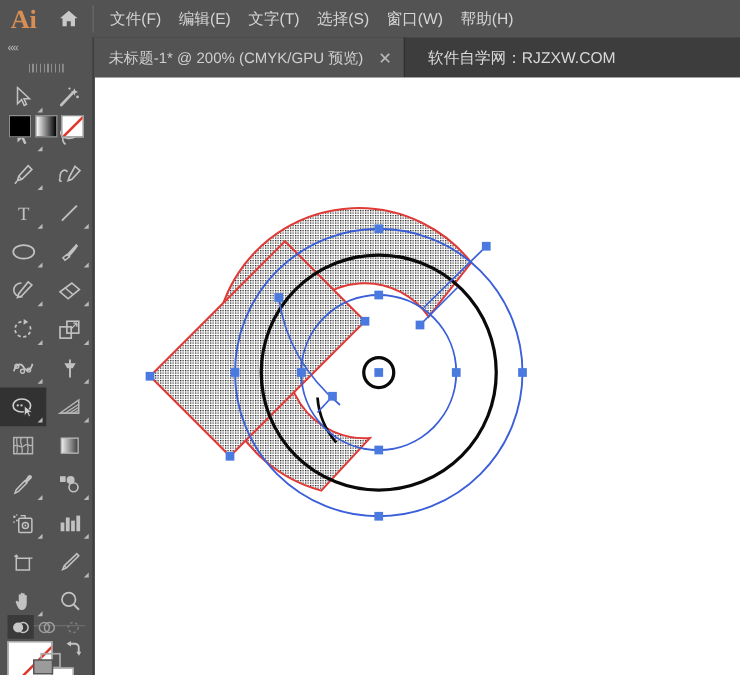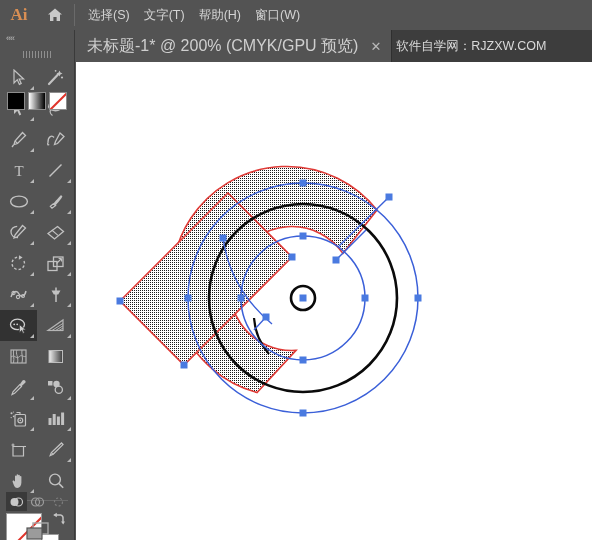--- a/index.html
+++ b/index.html
@@ -20,21 +20,21 @@
   #menubar {
     position: absolute; left: 0; top: 0;
     width: 592px; height: 30px;
     background: #535353;
     display: flex; align-items: center;
   }
   #ai-logo {
     width: 38px; height: 30px;
     display: flex; align-items: center; justify-content: center;
     color: #d98f54;
-    font-size: 17px;
+    font-size: 21px;
     font-weight: bold;
     font-family: "Liberation Serif", serif;
     letter-spacing: 0px;
   }
   #home-btn {
     width: 34px; height: 30px;
     display: flex; align-items: center; justify-content: center;
   }
   #menu-div {
     width: 1px; height: 22px; background: #6a6a6a; margin: 0 6px 0 2px;
@@ -55,31 +55,31 @@
     display: flex; align-items: stretch;
   }
   #doc-tab {
     background: #535353;
     display: flex; align-items: center;
     padding: 0 0 0 12px;
     height: 32px;
     border-right: 1px solid #2f2f2f;
   }
   #doc-tab-label {
-    color: #cfcfcf; font-size: 16px; white-space: nowrap;
+    color: #cfcfcf; font-size: 12px; white-space: nowrap;
   }
   #doc-tab-close {
     color: #b9b9b9; font-size: 13px;
     padding: 0 10px 0 12px;
     line-height: 1;
     cursor: pointer;
   }
   #site-label {
     display: flex; align-items: center;
-    padding-left: 4px;
+    padding-left: 18px;
     color: #d9d9d9; font-size: 12.5px; white-space: nowrap;
   }
 
   
   #toolpanel {
     position: absolute; left: 0; top: 30px;
     width: 75px; height: 510px;
     background: #535353;
     border-right: 1px solid #3a3a3a;
   }
@@ -206,24 +206,26 @@
 <div id="app">
 
   <div id="menubar">
     <div id="ai-logo">Ai</div>
     <div id="home-btn">
       <svg width="18" height="18" viewBox="0 0 18 18" aria-hidden="true">
         <path d="M9 2.5 L16 8.5 L14 8.5 L14 15 L10.6 15 L10.6 11 L7.4 11 L7.4 15 L4 15 L4 8.5 L2 8.5 Z" fill="#c9c9c9"></path>
       </svg>
     </div>
     <div id="menu-div"></div>
+    <div class="menu-item">文件(F)</div>
+    <div class="menu-item">编辑(E)</div>
+    <div class="menu-item">文字(T)</div>
     <div class="menu-item">选择(S)</div>
-    <div class="menu-item">文字(T)</div>
+    <div class="menu-item">窗口(W)</div>
     <div class="menu-item">帮助(H)</div>
-    <div class="menu-item">窗口(W)</div>
   </div>
 
   <div id="tabbar">
     <div id="doc-tab">
       <span id="doc-tab-label">未标题-1* @ 200% (CMYK/GPU 预览)</span>
       <span id="doc-tab-close">✕</span>
     </div>
     <div id="site-label">软件自学网：RJZXW.COM</div>
   </div>
 

